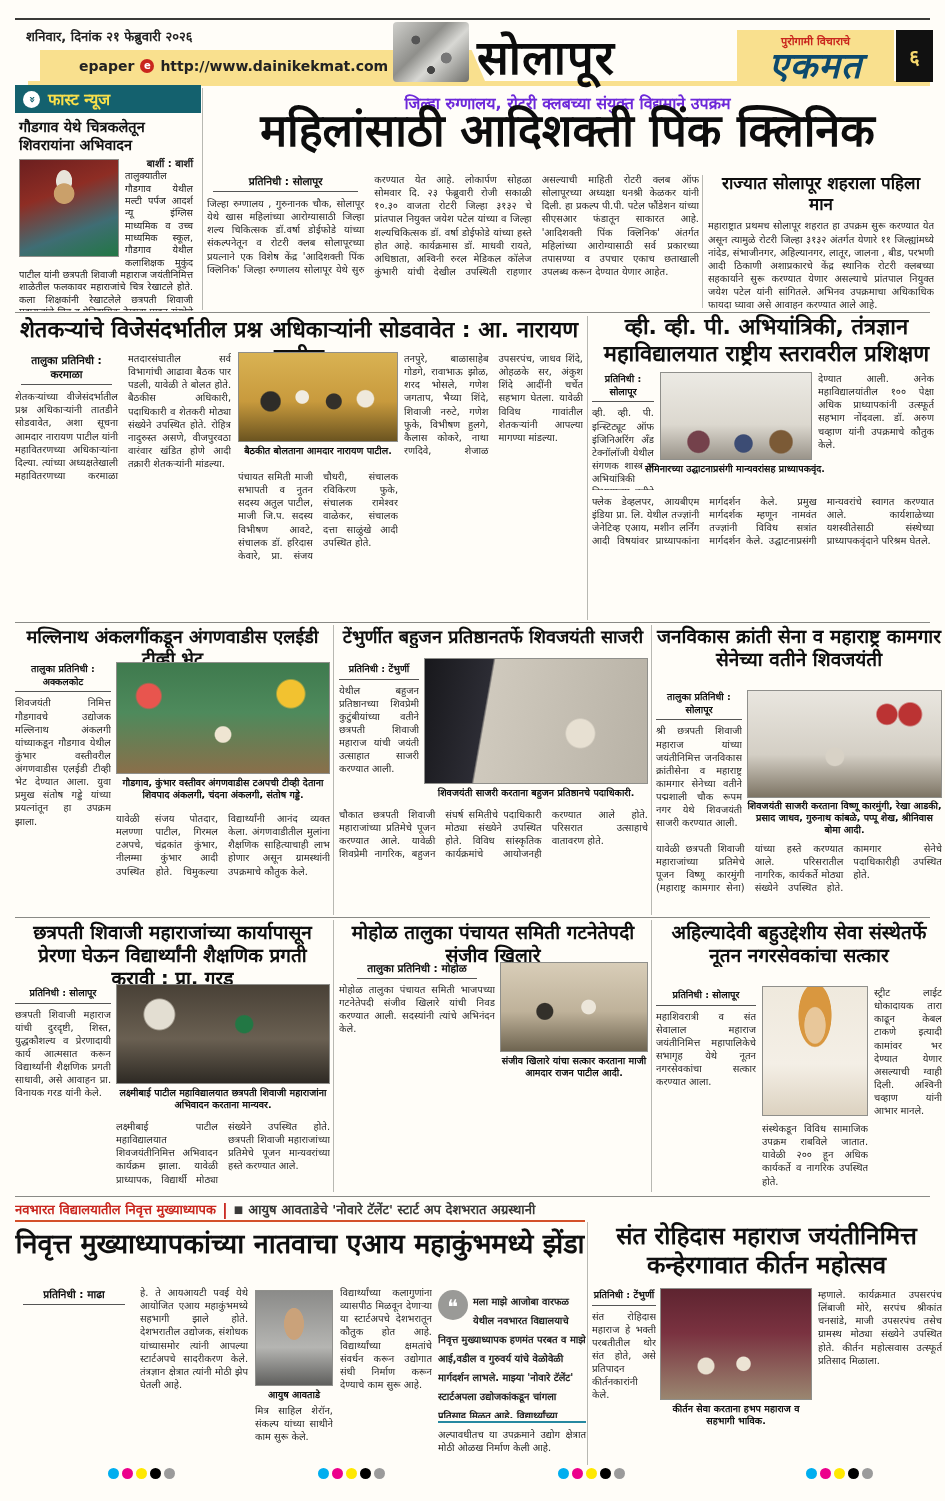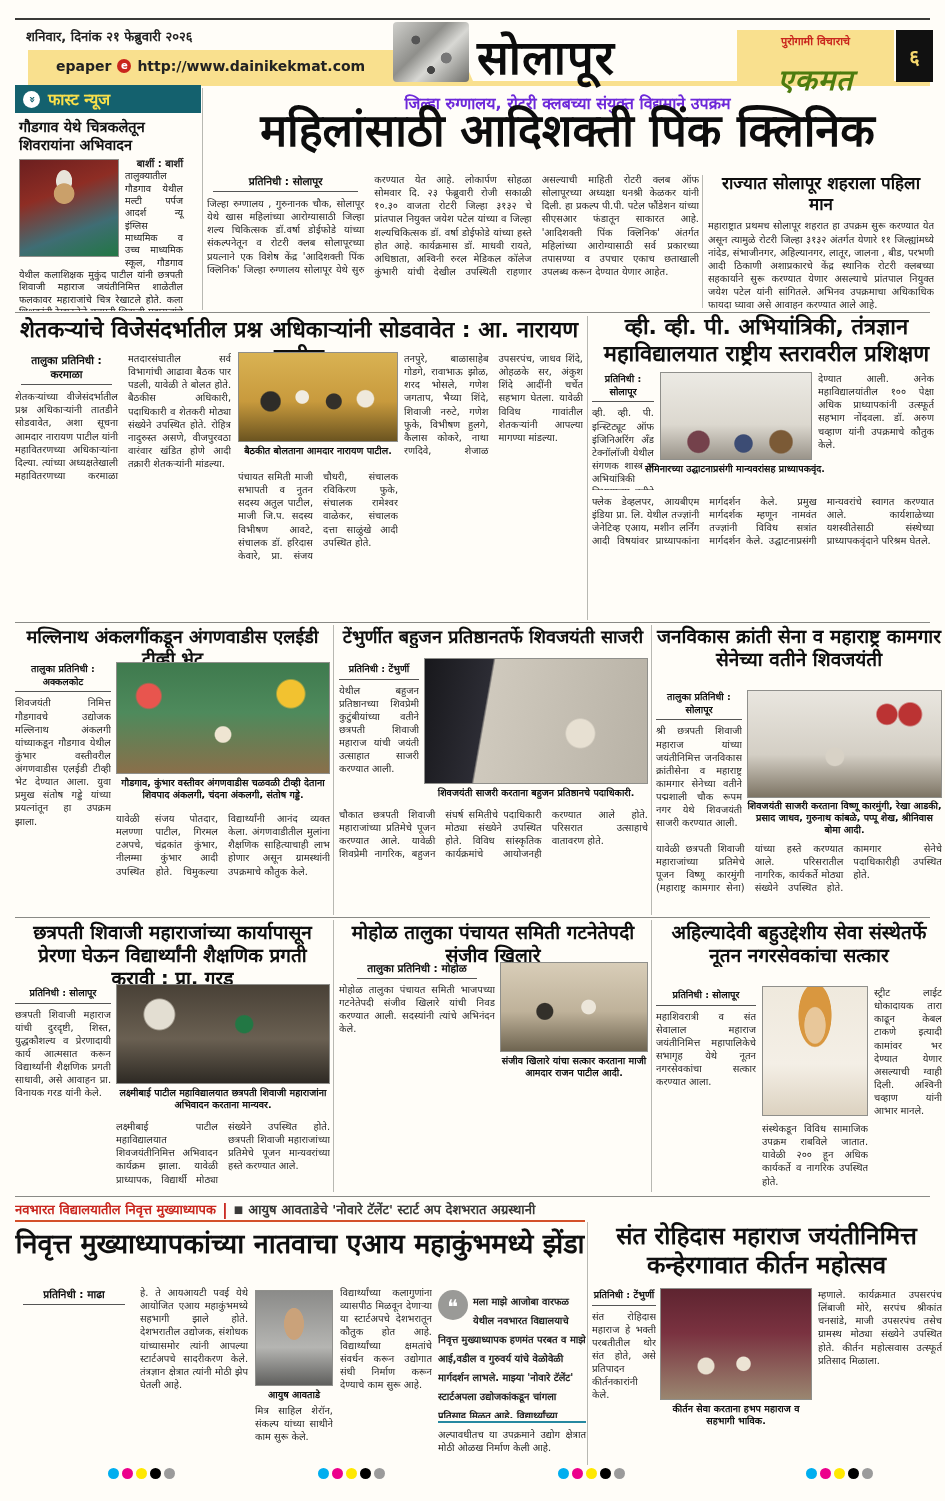--- a/index.html
+++ b/index.html
@@ -9,52 +9,52 @@
     position:relative; width:945px; height:1501px; margin:0 auto;
     background:#fffdf8; overflow:hidden; color:#1c1c1c;
   }
   .abs { position:absolute; }
   .rule-h { position:absolute; background:#8a8a86; height:1px; }
   .rule-v { position:absolute; background:#b8b8b2; width:1px; }
 
   
   .topline { position:absolute; left:15px; top:18px; width:915px; height:2px; background:#3a3a38; }
   .date { position:absolute; left:26px; top:27px; font-size:13px; font-weight:bold; color:#222; }
-  .epaper-bar { position:absolute; left:28px; top:50px; width:445px; height:31px; background:#f9e08e;
-    clip-path:polygon(0 0, 97% 0, 100% 100%, 0 100%); display:flex; align-items:center; padding-left:28px; }
+  .epaper-bar { position:absolute; left:40px; top:50px; width:445px; height:31px; background:#f9e08e;
+    clip-path:polygon(0 0, 97% 0, 100% 100%, 0 100%); display:flex; align-items:center; padding-left:39px; }
   .epaper-bar .lbl { font-size:14px; font-weight:bold; color:#222; }
   .epaper-ico { display:inline-block; width:14px; height:14px; border-radius:50%; background:#c9261d; color:#fff;
     font-size:10px; line-height:14px; text-align:center; margin:0 6px; font-weight:bold; }
   .yellow-underline { position:absolute; left:28px; top:81px; width:902px; height:5px; background:#f9e08e; }
   .collage { position:absolute; left:393px; top:22px; width:76px; height:60px;
     background:
      radial-gradient(circle at 30% 30%, #555 6%, transparent 7%),
      radial-gradient(circle at 70% 60%, #777 8%, transparent 9%),
      radial-gradient(circle at 50% 80%, #444 6%, transparent 7%),
      linear-gradient(135deg,#cfcfcb 0%, #8f8f8b 40%, #d8d8d4 60%, #6f6f6b 100%);
     border-radius:4px; }
   .edition { position:absolute; left:477px; top:24px; font-size:47px; font-weight:800; letter-spacing:1px; color:#0c0c0c; }
   .brandbox { position:absolute; left:737px; top:30px; width:157px; height:52px; background:#f9e08e; text-align:center; padding-top:3px; }
   .brandbox .tag { font-size:11px; font-weight:bold; color:#c9261d; }
-  .brandbox .brand { font-size:29px; font-weight:800; color:#4d7c0f; font-style:italic; line-height:1; letter-spacing:1px;margin-top:18px; }
+  .brandbox .brand { font-size:36px; font-weight:800; color:#0c4a6e; font-style:italic; line-height:1; letter-spacing:1px; }
   .pagenobox { position:absolute; left:896px; top:30px; width:37px; height:52px; background:#111; color:#f5d76e;
     display:flex; align-items:center; justify-content:center; font-size:20px; font-weight:bold; }
 
   .kicker { position:absolute; left:200px; top:92px; width:735px; text-align:center; font-size:16px; font-weight:bold; color:#6d28d9; }
   .mainheadline { position:absolute; left:200px; top:104px; width:735px; text-align:center; font-size:45px;
     font-weight:800; color:#0d0d0d; line-height:1.2; }
 
   
   .fastnews { position:absolute; left:15px; top:85px; width:186px; height:226px; overflow:hidden; }
   .fn-head { height:28px; background:#14616e; display:flex; align-items:center; padding-left:8px; }
   .fn-ico { width:17px; height:17px; border-radius:50%; background:#fff; color:#14616e; display:inline-block;
     text-align:center; line-height:15px; font-size:11px; font-weight:bold; transform:rotate(90deg); margin-right:8px; }
   .fn-title { color:#f9e04b; font-size:16px; font-weight:800; }
   .fn-headline { font-size:14.5px; font-weight:800; line-height:1.25; padding:5px 2px 3px 4px; color:#111; }
-  .fn-body { font-size:9.5px; line-height:1.3; text-align:justify; padding:0 18px 0 4px; color:#222; }
+  .fn-body { font-size:9.5px; line-height:1.3; text-align:justify; padding:0 8px 0 4px; color:#222; }
   .fn-byline { float:right; font-weight:bold; font-size:10px; padding-left:6px; }
   .fn-img { float:left; width:100px; height:98px; margin:2px 6px 2px 0;
     background:
       radial-gradient(circle at 45% 35%, #caa06a 12%, transparent 13%),
       radial-gradient(ellipse at 45% 22%, #e8e4da 10%, transparent 11%),
       linear-gradient(160deg,#6c1f1f 0%, #8e2d24 35%, #3f6d74 70%, #274 100%); border:1px solid #888; }
 
   
   .byline { font-weight:bold; font-size:10.5px; text-align:center; padding:1px 0 3px; margin:0 6px 5px;
     border-bottom:1.3px solid #555; color:#111; break-inside:avoid; }
@@ -201,21 +201,21 @@
   <div class="abs body c3" style="left:592px; top:495px; width:342px; height:123px;">फ्लेक डेव्हलपर, आयबीएम इंडिया प्रा. लि. येथील तज्ज्ञांनी जेनेटिव्ह एआय, मशीन लर्निंग आदी विषयांवर प्राध्यापकांना मार्गदर्शन केले. प्रमुख मार्गदर्शक म्हणून नामवंत तज्ज्ञांनी विविध सत्रांत मार्गदर्शन केले. उद्घाटनाप्रसंगी मान्यवरांचे स्वागत करण्यात आले. कार्यशाळेच्या यशस्वीतेसाठी संस्थेच्या प्राध्यापकवृंदाने परिश्रम घेतले.</div>
 
   <div class="rule-h" style="left:15px; top:622px; width:915px;"></div>
 
   <div class="abs hl" style="left:15px; top:626px; width:315px; font-size:18px;">मल्लिनाथ अंकलगींकडून अंगणवाडीस एलईडी टीव्ही भेट</div>
   <div class="abs body" style="left:15px; top:662px; width:96px; height:250px;">
     <div class="byline" style="margin:0 0 4px; font-size:9.5px;">तालुका प्रतिनिधी : अक्कलकोट</div>
     <span>शिवजयंती निमित्त गौडगावचे उद्योजक मल्लिनाथ अंकलगी यांच्याकडून गौडगाव येथील कुंभार वस्तीवरील अंगणवाडीस एलईडी टीव्ही भेट देण्यात आला. युवा प्रमुख संतोष गड्डे यांच्या प्रयत्नांतून हा उपक्रम झाला.</span>
   </div>
   <div class="abs photo ph-anganwadi" style="left:116px; top:662px; width:214px; height:112px;"></div>
-  <div class="abs cap" style="left:116px; top:777px; width:214px;">गौडगाव, कुंभार वस्तीवर अंगणवाडीस चळवळी टीव्ही देताना शिवपाद अंकलगी, चंदना अंकलगी, संतोष गड्डे.</div>
+  <div class="abs cap" style="left:116px; top:777px; width:214px;">गौडगाव, कुंभार वस्तीवर अंगणवाडीस टअपची टीव्ही देताना शिवपाद अंकलगी, चंदना अंकलगी, संतोष गड्डे.</div>
   <div class="abs body c2" style="left:116px; top:812px; width:214px; height:100px;">यावेळी संजय पोतदार, मलण्णा पाटील, गिरमल टअपचे, चंद्रकांत कुंभार, नीलम्मा कुंभार आदी उपस्थित होते. चिमुकल्या विद्यार्थ्यांनी आनंद व्यक्त केला. अंगणवाडीतील मुलांना शैक्षणिक साहित्याचाही लाभ होणार असून ग्रामस्थांनी उपक्रमाचे कौतुक केले.</div>
 
   <div class="rule-v" style="left:333px; top:625px; height:290px;"></div>
 
   <div class="abs hl" style="left:337px; top:626px; width:312px; font-size:18px;">टेंभुर्णीत बहुजन प्रतिष्ठानतर्फे शिवजयंती साजरी</div>
   <div class="abs body" style="left:339px; top:662px; width:80px; height:130px;">
     <div class="byline" style="margin:0 0 4px; font-size:9.5px;">प्रतिनिधी : टेंभुर्णी</div>
     <span>येथील बहुजन प्रतिष्ठानच्या शिवप्रेमी कुटुंबीयांच्या वतीने छत्रपती शिवाजी महाराज यांची जयंती उत्साहात साजरी करण्यात आली.</span>
   </div>
   <div class="abs photo ph-banner" style="left:424px; top:658px; width:224px; height:126px;"></div>

